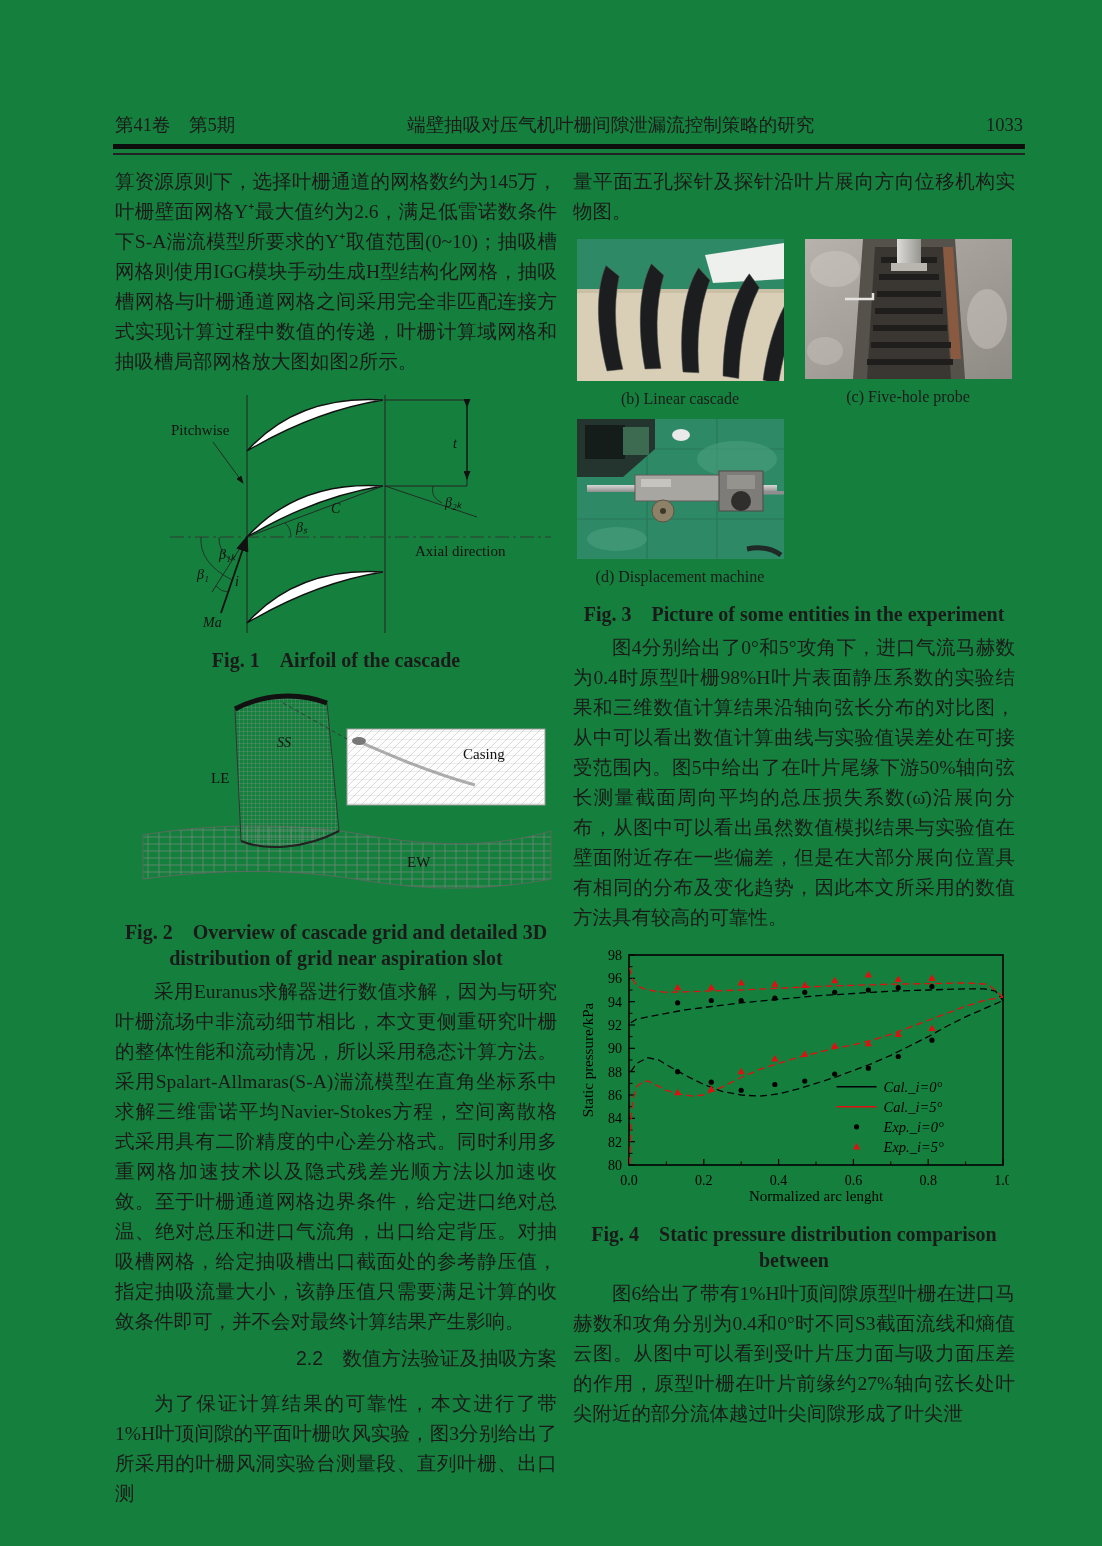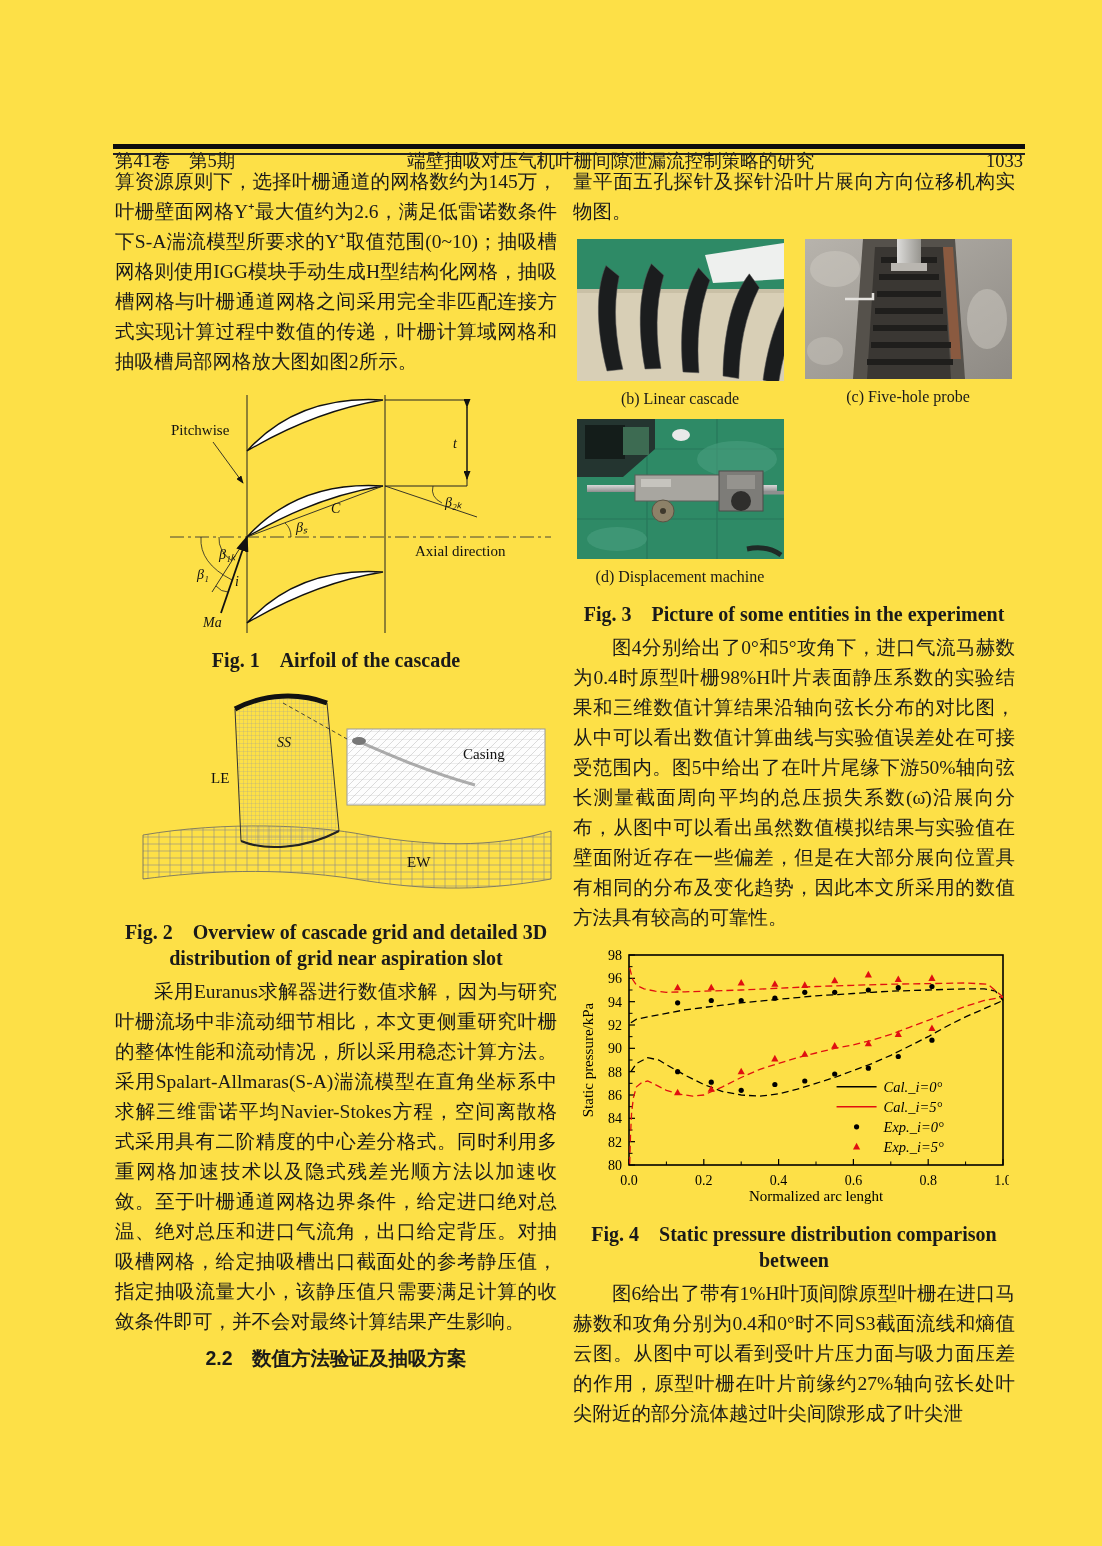--- a/index.html
+++ b/index.html
@@ -1,30 +1,30 @@
 <!DOCTYPE html>
 <html><head>
 <meta charset="utf-8">
 <style>
   html,body{margin:0;padding:0;background:#e8e8e8;}
-  .page{position:relative;width:1102px;height:1546px;background:#fde047;margin:0 auto;overflow:hidden;
+  .page{position:relative;width:1102px;height:1546px;background:#15803d;margin:0 auto;overflow:hidden;
         font-family:"Liberation Serif",serif;color:#1a1a1a;}
   .header{position:absolute;top:112px;left:115px;width:908px;display:flex;align-items:baseline;
           font-size:18.5px;}
-  .htitle{flex:1;text-align:center;margin-top:36px;}
+  .htitle{flex:1;text-align:center;}
   .rule-thick{position:absolute;top:144px;left:113px;width:912px;height:5px;background:#0d0d0d;}
   .rule-thin{position:absolute;top:153px;left:113px;width:912px;height:2px;background:#222;}
   .columns{position:absolute;top:167px;left:115px;width:908px;display:flex;gap:16px;}
   .col{width:442px;}
   p.body{margin:0;font-size:19.5px;line-height:30px;text-align:justify;}
   p.indent{text-indent:2em;}
   figure{margin:10px 0 6px 0;text-align:center;}
   figcaption{font-weight:bold;font-size:20px;line-height:26px;margin-top:4px;font-family:"Liberation Serif",serif;}
-  .section-heading{font-family:"Liberation Sans",sans-serif;font-weight:bold;font-size:19.5px;
-     margin:8px 0 17px 0;text-align:center;}
+  .section-heading{font-family:"Liberation Sans",sans-serif;font-weight:normal;font-size:19.5px;
+     margin:8px 0 17px 0;text-align:right;}
   .photo-grid{display:grid;grid-template-columns:1fr 1fr;column-gap:14px;}
   .subcap{font-size:16px;line-height:22px;margin:3px 0 9px 0;text-align:center;}
   .figlab{font-family:"Liberation Serif",serif;font-size:15px;fill:#111;}
   .figlab-i{font-family:"Liberation Serif",serif;font-size:14px;font-style:italic;fill:#111;}
   .tick{font-family:"Liberation Serif",serif;font-size:14px;fill:#000;}
   .leg{font-family:"Liberation Serif",serif;font-size:14.5px;fill:#000;font-style:italic;}
   .axl{font-family:"Liberation Serif",serif;font-size:15px;fill:#000;}
 </style>
 </head>
 <body>
@@ -125,20 +125,21 @@
           <text x="292" y="184" class="figlab">EW</text>
         </svg>
         <figcaption>
           <span>Fig. 2　Overview of cascade grid and detailed 3D</span><br>
           <span>distribution of grid near aspiration slot</span>
         </figcaption>
       </figure>
 
       <p class="body indent">采用Euranus求解器进行数值求解，因为与研究叶栅流场中非流动细节相比，本文更侧重研究叶栅的整体性能和流动情况，所以采用稳态计算方法。采用Spalart-Allmaras(S-A)湍流模型在直角坐标系中求解三维雷诺平均Navier-Stokes方程，空间离散格式采用具有二阶精度的中心差分格式。同时利用多重网格加速技术以及隐式残差光顺方法以加速收敛。至于叶栅通道网格边界条件，给定进口绝对总温、绝对总压和进口气流角，出口给定背压。对抽吸槽网格，给定抽吸槽出口截面处的参考静压值，指定抽吸流量大小，该静压值只需要满足计算的收敛条件即可，并不会对最终计算结果产生影响。</p>
       <h3 class="section-heading">2.2　数值方法验证及抽吸方案</h3>
+      <p class="body indent">为了保证计算结果的可靠性，本文进行了带1%H叶顶间隙的平面叶栅吹风实验，图3分别给出了所采用的叶栅风洞实验台测量段、直列叶栅、出口测</p>
     </div>
 
     <div class="col">
       <p class="body">量平面五孔探针及探针沿叶片展向方向位移机构实物图。</p>
 
       <figure style="margin-top:12px;">
         <div class="photo-grid">
 
 
           <div>

